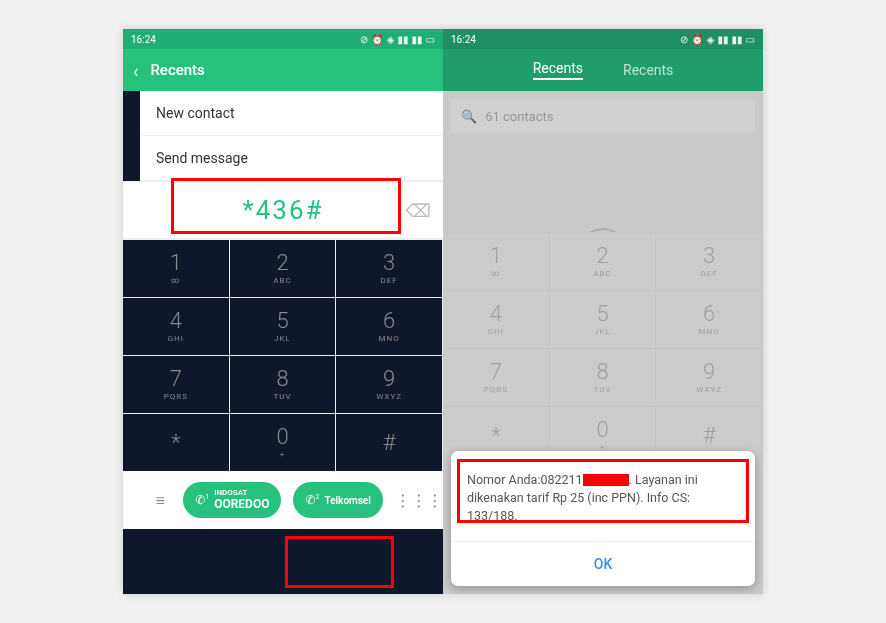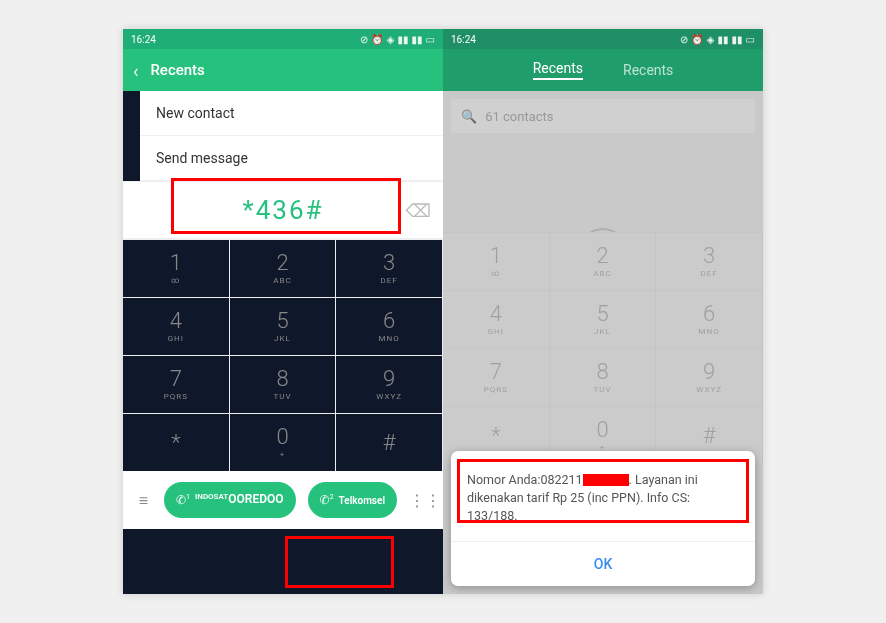--- a/index.html
+++ b/index.html
@@ -156,21 +156,21 @@
     color:#fff;
     border-radius:20px;
     height:36px;
     display:flex;
     align-items:center;
     gap:5px;
     padding:0 12px;
     font-size:11px;
   }
   .call-btn .phone-ico { font-size:12px; }
-  .call-btn .label-stack { display:flex; flex-direction:row; line-height:1.1; }
+  .call-btn .label-stack { display:flex; flex-direction:column; line-height:1.1; }
   .red-box {
     position:absolute;
     border:3px solid #ff0000;
     pointer-events:none;
   }
   .dialog {
     position:absolute;
     left:8px; right:8px; bottom:8px;
     background:#fff;
     border-radius:7px;

